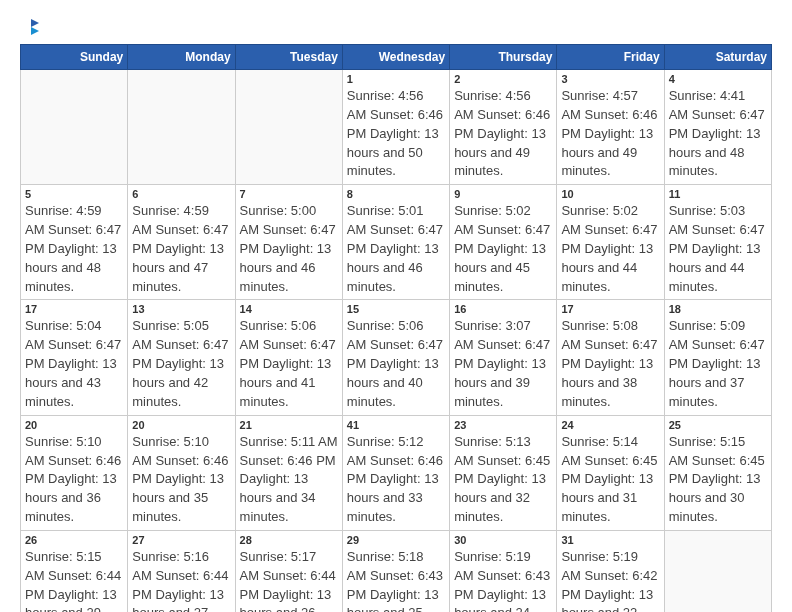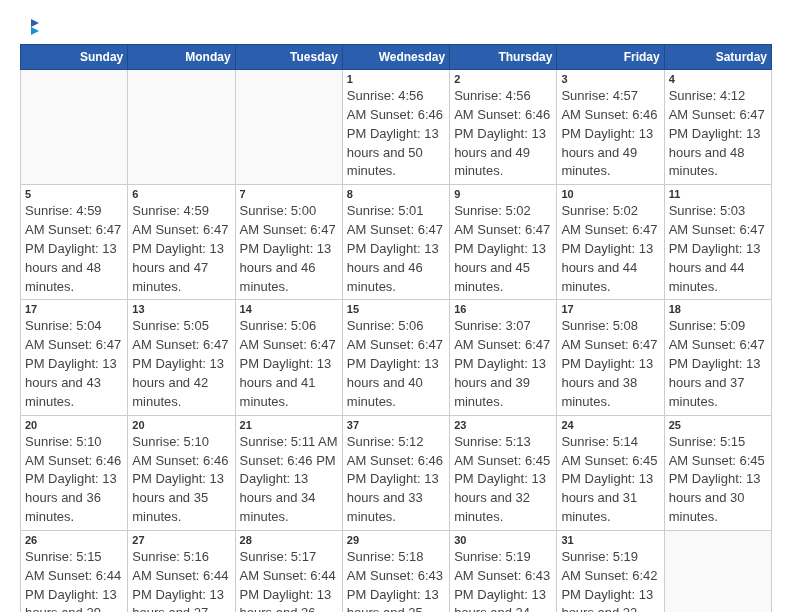--- a/index.html
+++ b/index.html
@@ -156,21 +156,21 @@
           </td>
           <td>
             <span class="day-num">3</span>
             <div class="day-info">Sunrise: 4:57 AM
 Sunset: 6:46 PM
 Daylight: 13 hours
 and 49 minutes.</div>
           </td>
           <td>
             <span class="day-num">4</span>
-            <div class="day-info">Sunrise: 4:12 AM
+            <div class="day-info">Sunrise: 4:41 AM
 Sunset: 6:47 PM
 Daylight: 13 hours
 and 48 minutes.</div>
           </td>
         </tr>
         <tr>
           <td>
             <span class="day-num">5</span>
             <div class="day-info">Sunrise: 4:59 AM
 Sunset: 6:47 PM
@@ -287,21 +287,21 @@
 and 35 minutes.</div>
           </td>
           <td>
             <span class="day-num">21</span>
             <div class="day-info">Sunrise: 5:11 AM
 Sunset: 6:46 PM
 Daylight: 13 hours
 and 34 minutes.</div>
           </td>
           <td>
-            <span class="day-num">37</span>
+            <span class="day-num">41</span>
             <div class="day-info">Sunrise: 5:12 AM
 Sunset: 6:46 PM
 Daylight: 13 hours
 and 33 minutes.</div>
           </td>
           <td>
             <span class="day-num">23</span>
             <div class="day-info">Sunrise: 5:13 AM
 Sunset: 6:45 PM
 Daylight: 13 hours

